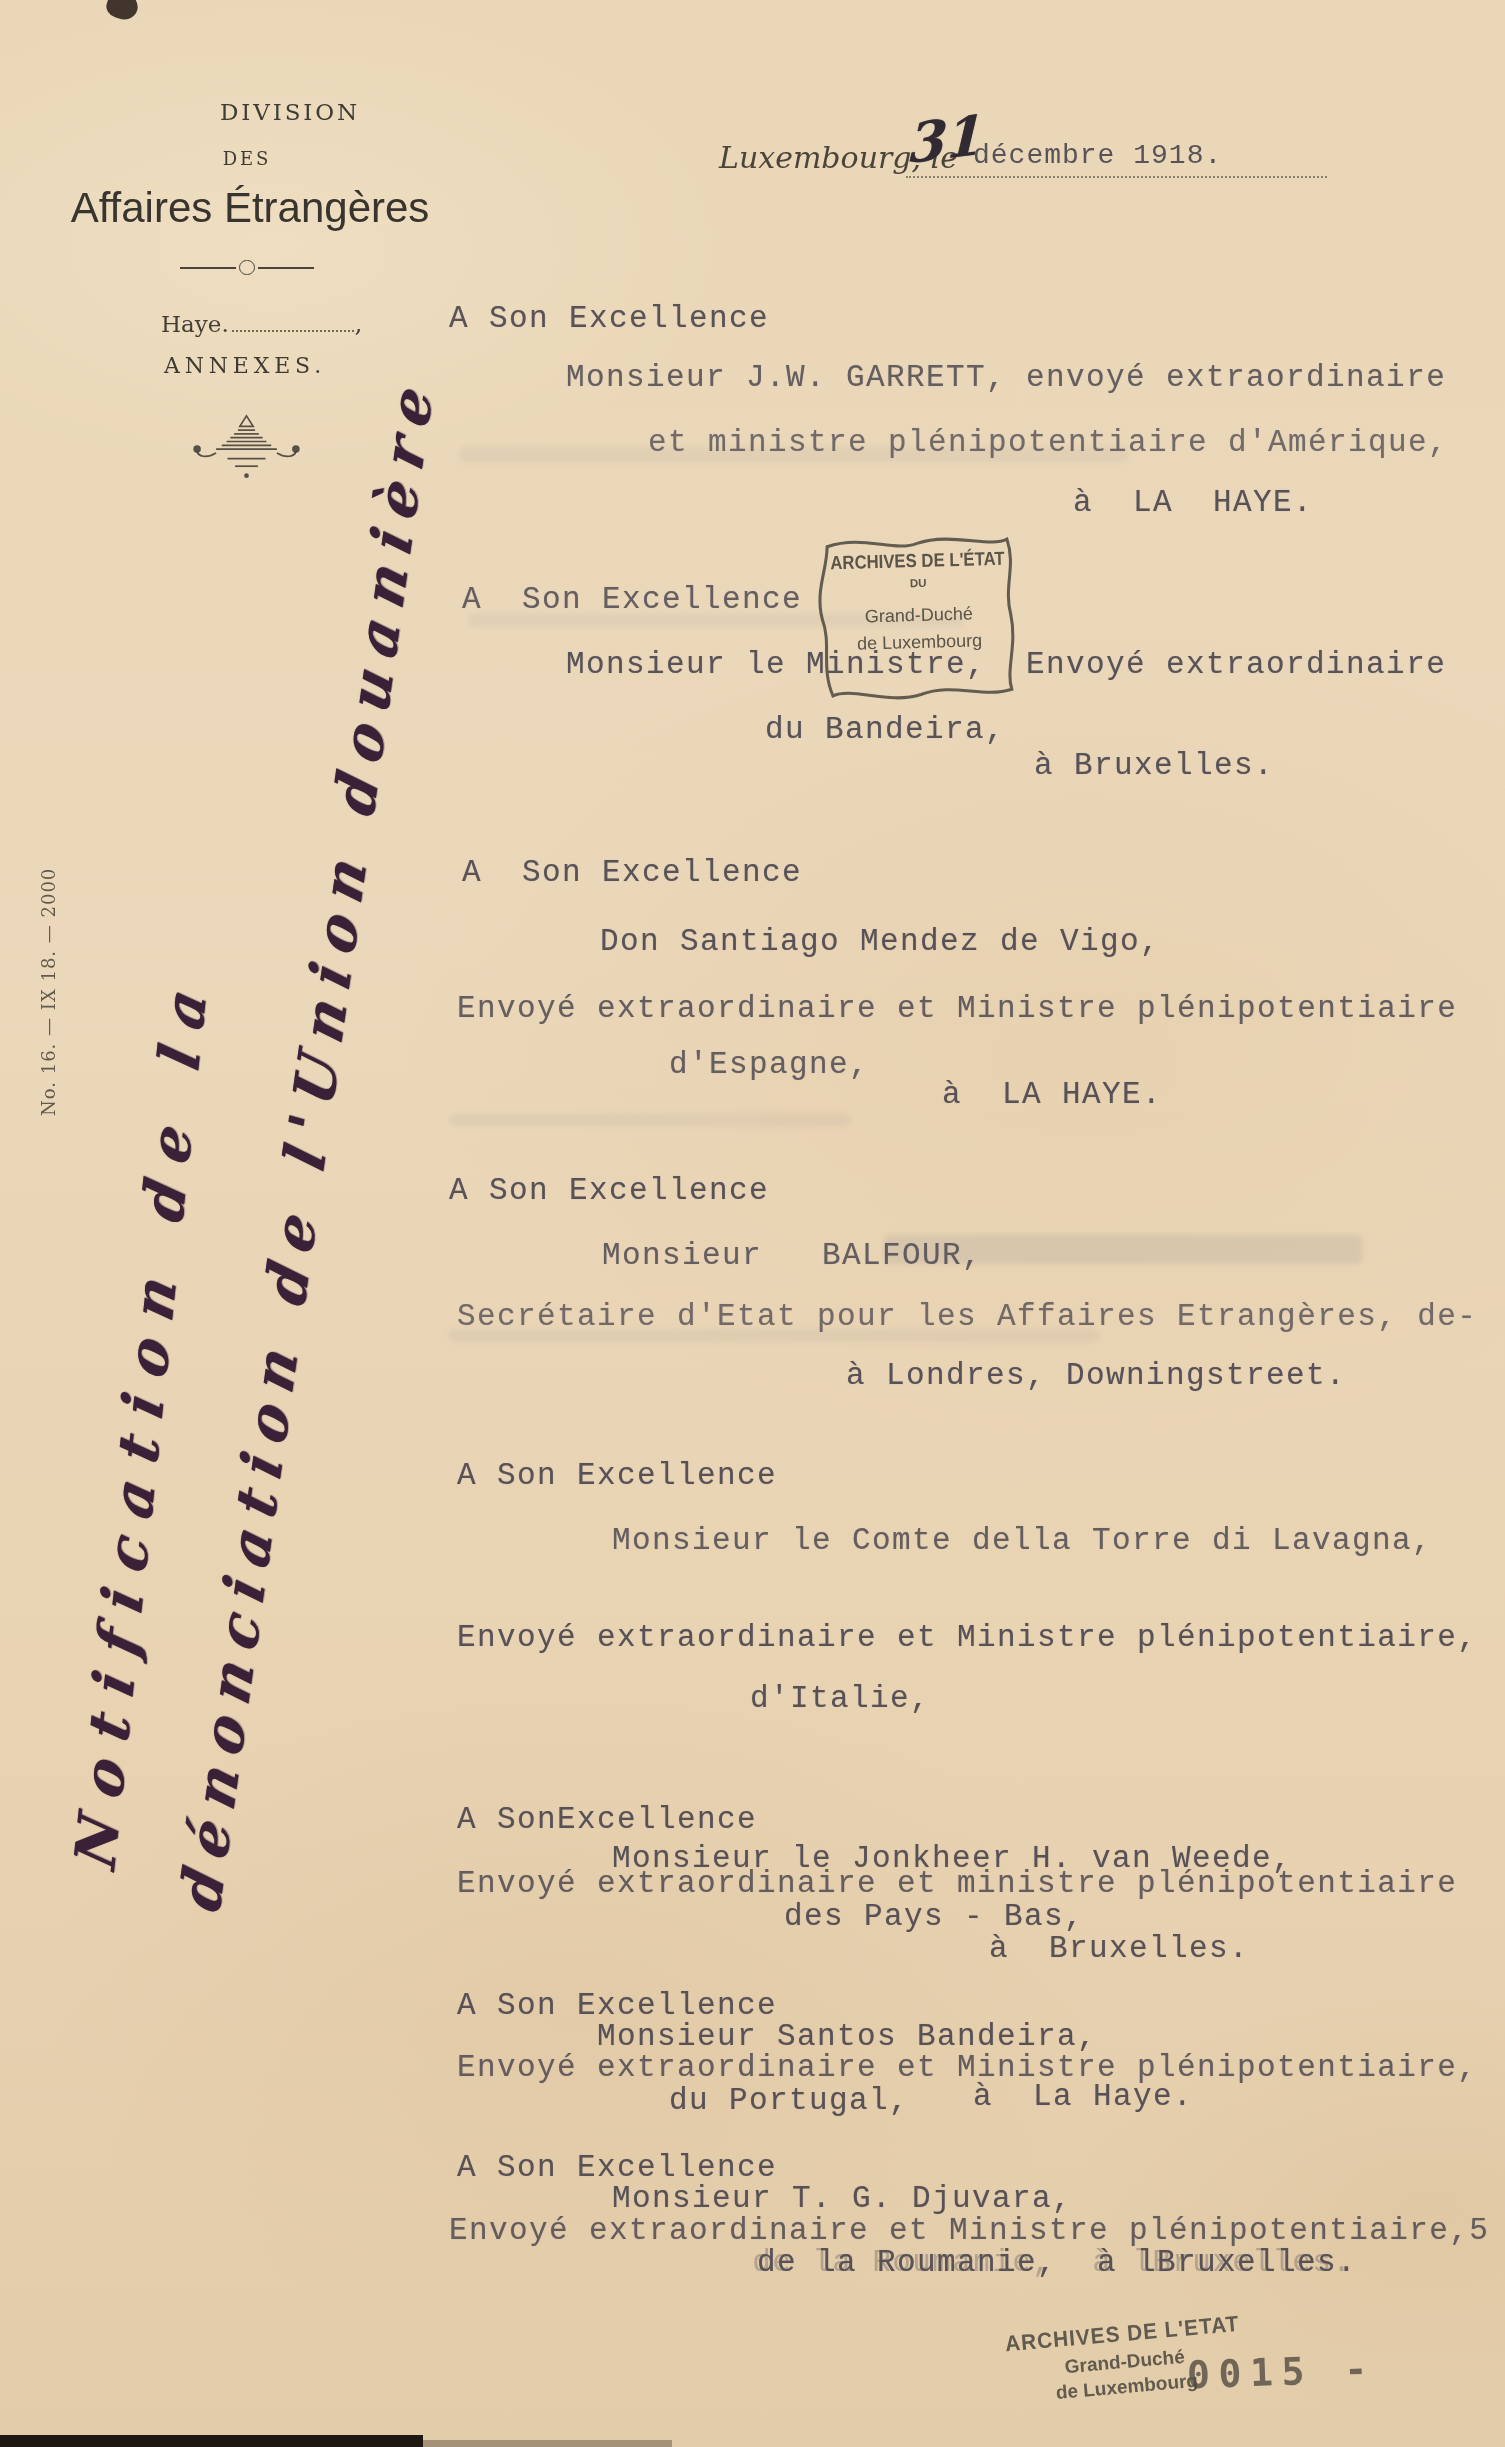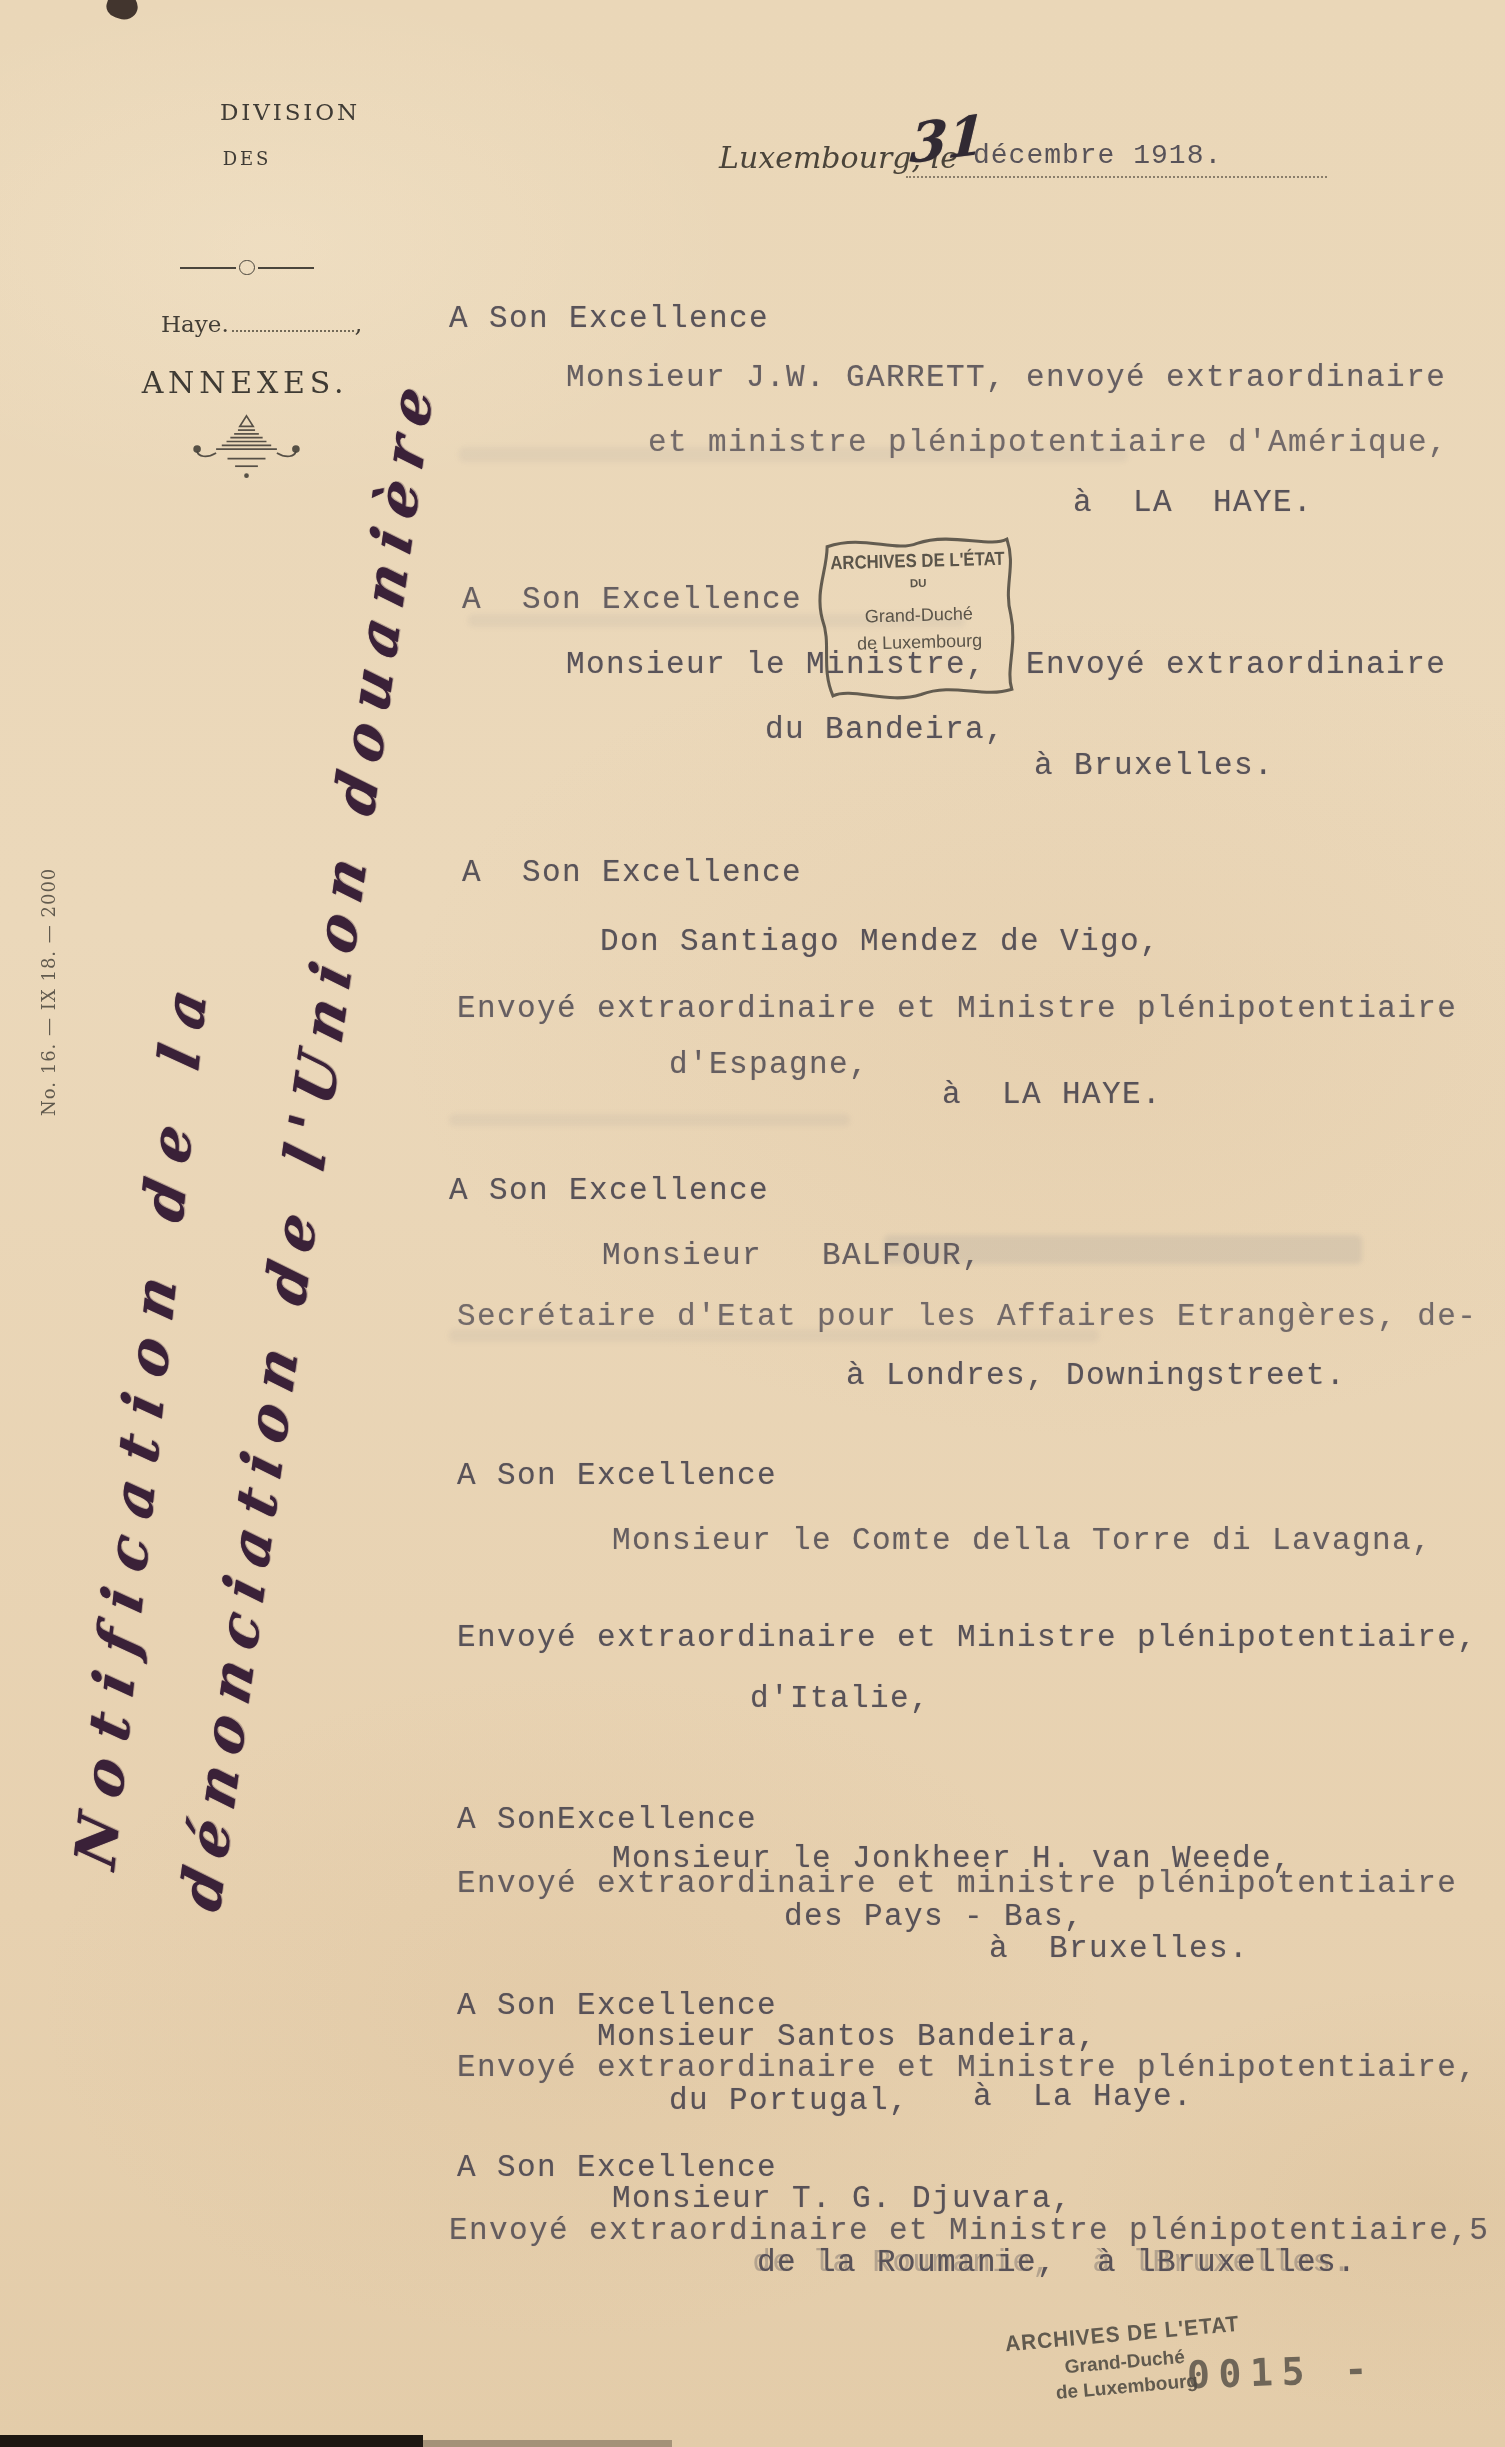--- a/index.html
+++ b/index.html
@@ -27,22 +27,22 @@
     letter-spacing:0px;white-space:nowrap;}
   .lh-divider{left:180px;top:260px;width:134px;display:flex;align-items:center;}
   .lh-divider .bar{flex:1;height:1.9px;background:#4a453c;}
   .lh-divider .ring{width:13.4px;height:13.4px;border:1.9px solid #4a453c;border-radius:50%;
     margin:0 2.9px;background:transparent;}
   .lh-litt{left:161px;top:309px;font-family:"DejaVu Serif",serif;font-size:23px;
     color:#433e36;white-space:nowrap;}
   .lh-litt .dots{display:inline-block;width:122px;border-bottom:2.9px dotted rgba(83,76,63,.8);
     height:19px;margin-left:3.8px;}
   .lh-litt .comma{font-size:25px;}
-  .lh-annexes{left:245px;top:365px;transform:translateX(-50%);
-    font-family:"DejaVu Serif",serif;font-size:30px;letter-spacing:4.8px;color:#3f3b34;}
+  .lh-annexes{left:245px;top:353px;transform:translateX(-50%);
+    font-family:"DejaVu Serif",serif;font-size:22px;letter-spacing:4.8px;color:#3f3b34;}
   .ornament{position:absolute;left:189px;top:413px;}
   
   .margin-print{
     position:absolute;left:38px;top:1116px;
     transform:rotate(-90deg);transform-origin:left top;
     font-family:"DejaVu Serif",serif;font-size:18px;letter-spacing:1px;
     color:#4a453c;opacity:.85;white-space:nowrap;}
   
   .hand{
     position:absolute;white-space:nowrap;
@@ -117,20 +117,21 @@
   <div class="edge-bottom"></div>
   <div class="edge-bottom2"></div>
   <div class="smear" style="left:459px;top:447px;width:669px;height:15.3px;"></div>
   <div class="smear" style="left:468px;top:614px;width:497px;height:13.4px;"></div>
   <div class="smear strong" style="left:884px;top:1235px;width:478px;height:29px;"></div>
   <div class="smear" style="left:449px;top:1329px;width:650px;height:13.4px;"></div>
   <div class="smear" style="left:449px;top:1114px;width:401px;height:11.5px;"></div>
 
   <div class="lh lh-division">DIVISION</div>
   <div class="lh lh-des">DES</div>
+  <div class="lh lh-affaires">Affaires Étrangères</div>
   <div class="lh lh-divider">
     <span class="bar"></span>
       <span class="ring"></span>
       <span class="bar"></span>
   </div>
   <div class="lh lh-litt">
     <span>Haye.</span><span class="dots"></span><span class="comma">,</span>
   </div>
   <div class="lh lh-annexes">ANNEXES.</div>
 

